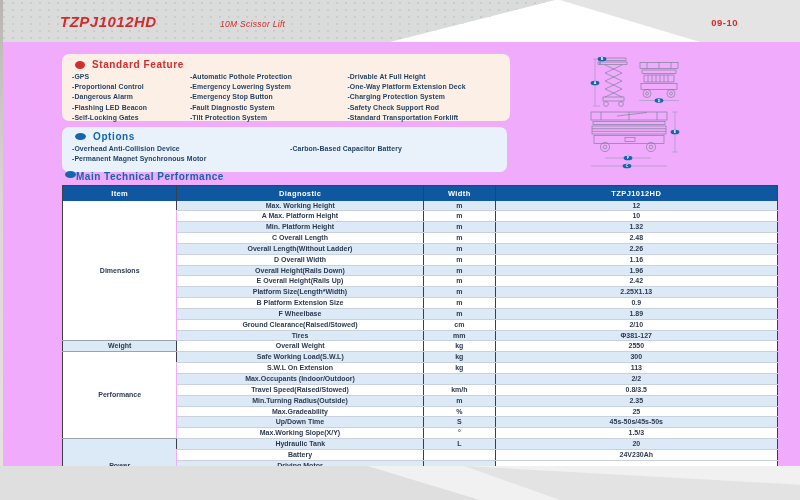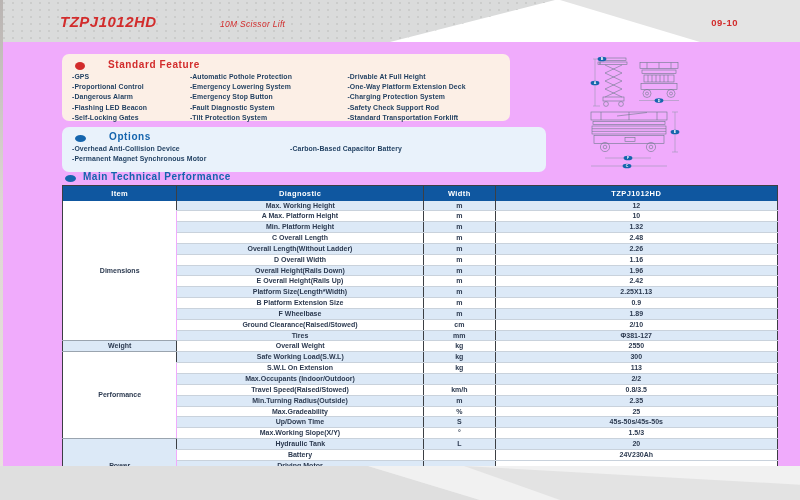--- a/index.html
+++ b/index.html
@@ -28,38 +28,38 @@
 
   
   .ftr { position:absolute; left:0; top:466px; width:800px; height:34px; background:#e8e8e8; }
   .ftr-d1 { position:absolute; inset:0; background:#dfdfdf; clip-path:polygon(0 0, 46% 0, 60% 100%, 0 100%); }
   .ftr-d2 { position:absolute; inset:0; background:#f1f1f1; clip-path:polygon(46% 0, 100% 0, 100% 100%, 60% 100%); }
   .ftr-d3 { position:absolute; inset:0; background:#e3e3e3; clip-path:polygon(58% 0, 100% 55%, 100% 100%, 70% 100%); }
 
   
   .panel { position:absolute; border-radius:7px; }
   .panel-sf { left:62px; top:54px; width:448px; height:67px; background:#fcefe6; padding:5px 8px 4px 10px; }
-  .panel-opt { left:62px; top:127px; width:484px; height:45px; background:#e9f2fb; padding:4px 24px 4px 10px; }
-  .sec-head { display:flex; align-items:flex-end; gap:23px; margin-bottom:2px; }
+  .panel-opt { left:62px; top:127px; width:445px; height:45px; background:#e9f2fb; padding:4px 24px 4px 10px; }
+  .sec-head { display:flex; align-items:center; gap:7px; margin-bottom:2px; }
   .sec-head .ttl { font-size:10px; font-weight:bold; letter-spacing:.6px; }
   .red .ttl { color:#d22c2c; }
   .blue .ttl { color:#1565ad; }
   .dot { display:inline-block; }
   .dot-red { width:10px; height:8px; border-radius:50%; background:#d22c2c; margin-left:3px; }
   .dot-blue { width:11px; height:7px; border-radius:50%; background:#1565ad; margin-left:3px; }
   .feat-cols { display:flex; }
   .feat-col { list-style:none; }
   .feat-col li { font-size:6.9px; font-weight:bold; color:#1d3d5f; line-height:10.2px; white-space:nowrap; letter-spacing:.1px; }
   .panel-sf .feat-col:nth-child(1){ width:122px; }
   .panel-sf .feat-col:nth-child(2){ width:163px; }
   .panel-sf .feat-col:nth-child(3){ width:160px; }
   .panel-opt .feat-col:nth-child(1){ width:218px; }
 
   
-  .mtp-head { position:absolute; left:62px; top:171px; display:flex; align-items:flex-end; gap:7px; }
+  .mtp-head { position:absolute; left:62px; top:171px; display:flex; align-items:flex-start; }
   .mtp-head .ttl { font-size:10px; font-weight:bold; color:#1565ad; letter-spacing:.5px; }
 
   table.spec { position:absolute; left:62px; top:185px; width:716px; border-collapse:collapse;
     table-layout:fixed; border:1px solid #3c3f44; }
   table.spec col.c-item { width:16%; } table.spec col.c-desc { width:34.5%; }
   table.spec col.c-unit { width:10%; } table.spec col.c-val { width:39.5%; }
   table.spec th { background:#0f57a0; color:#fff; font-size:7.5px; font-weight:bold; height:15px;
     border-left:1px solid #3c3f44; letter-spacing:.4px; }
   table.spec td { font-size:7px; font-weight:600; color:#2c3a50; text-align:center; height:9.85px;
     line-height:9.85px; padding:0; border-left:1px solid #3c3f44; border-bottom:1px solid #c9d2dc;

